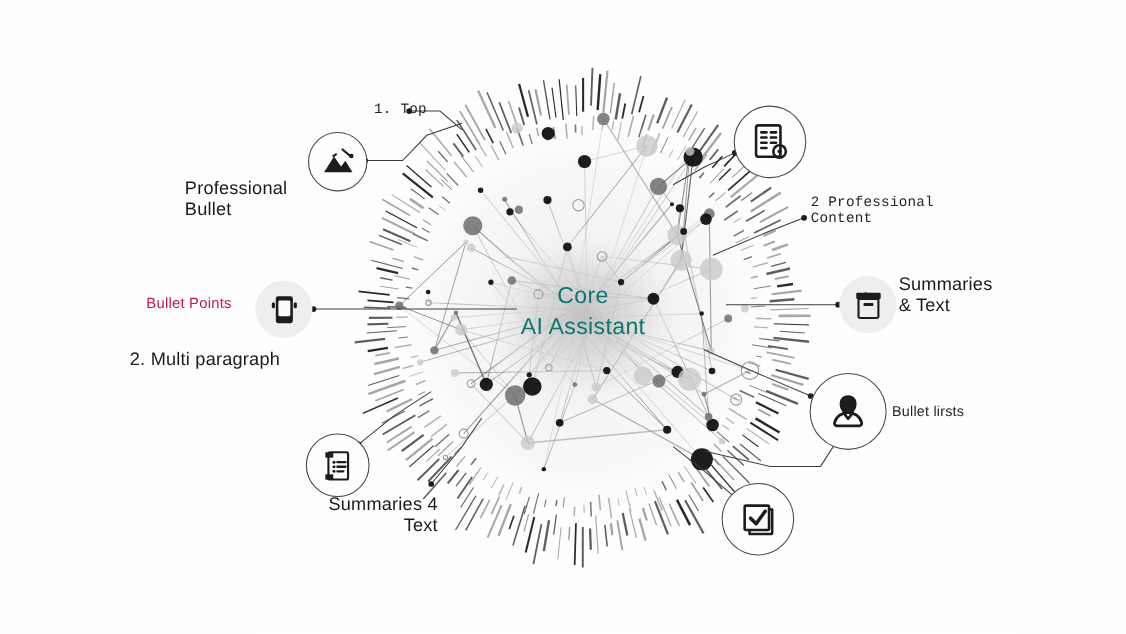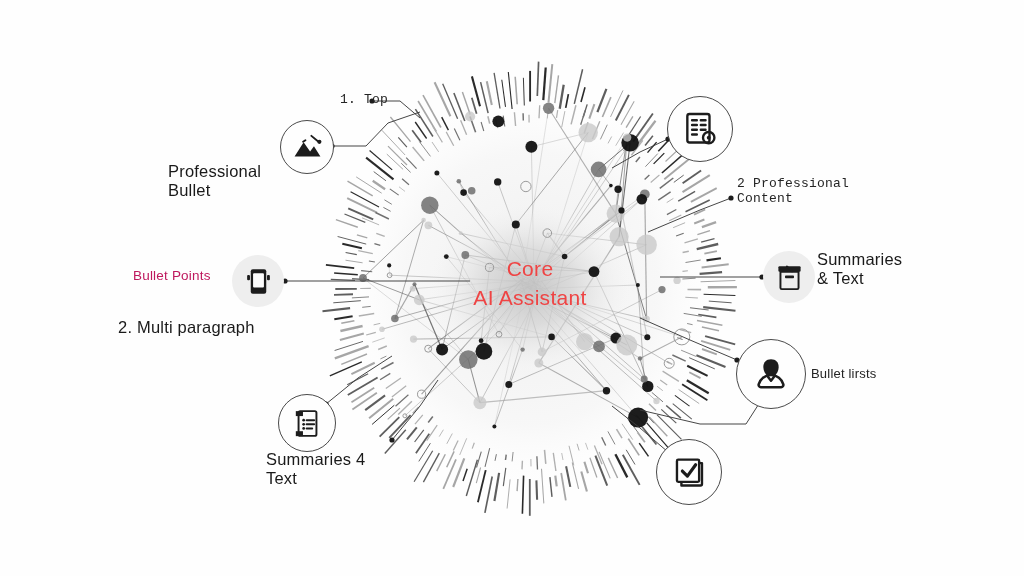--- a/index.html
+++ b/index.html
@@ -47,32 +47,32 @@
     font-size: 13.5px;
     color: #be185d;
     letter-spacing: .2px;
   }
   .lbl-callout {
     font-size: 13px;
     color: #242424;
     letter-spacing: .2px;
   }
   .lbl-center {
-    text-align: left;
+    text-align: right;
   }
   
   #core-text {
     position: absolute;
     left: 432px;
     top: 255px;
     width: 196px;
     text-align: center;
     font-size: 21px;
     line-height: 1.38;
-    color: #ef4444;
+    color: #0f766e;
     letter-spacing: .3px;
   }
   
   .node {
     position: absolute;
     border-radius: 50%;
     display: flex;
     align-items: center;
     justify-content: center;
   }

